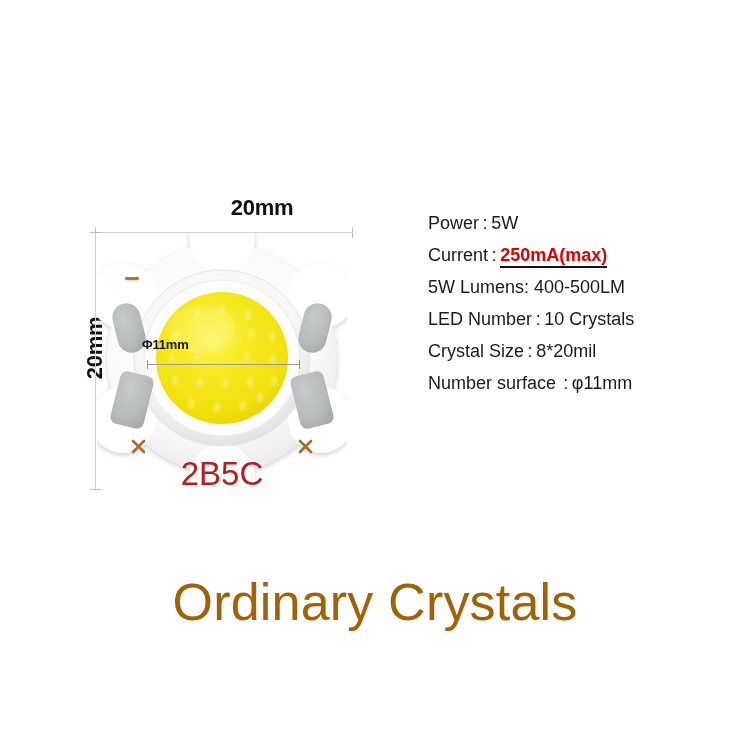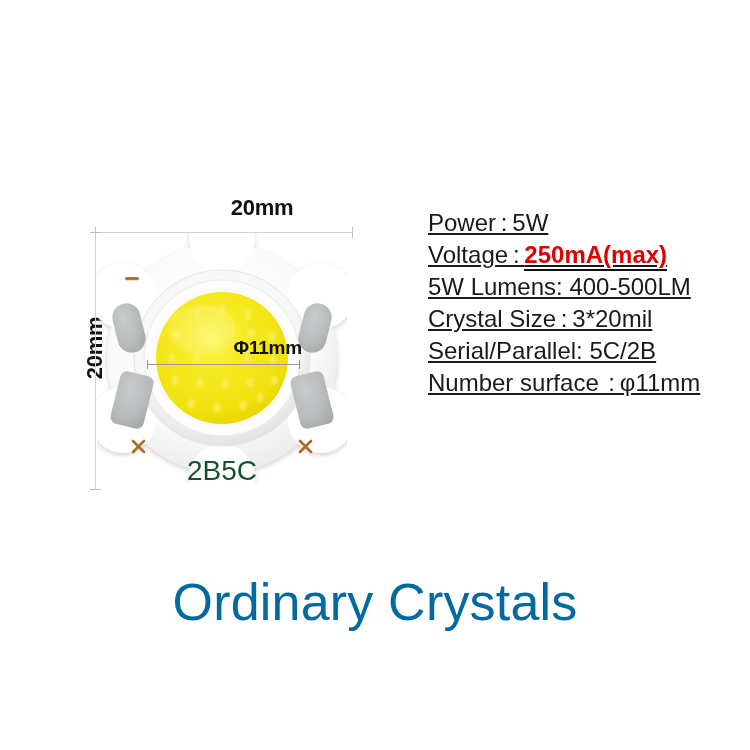--- a/index.html
+++ b/index.html
@@ -94,22 +94,22 @@
     height: 250px;
   }
   #chip-svg { display: block; width: 250px; height: 250px; }
 
   
   #phi-label {
     position: absolute;
     left: 45px;
     top: 104px;
     width: 160px;
-    text-align: right;
-    font-size: 19px;
+    text-align: left;
+    font-size: 13px;
     font-weight: bold;
     color: #111;
     letter-spacing: -0.2px;
     pointer-events: none;
   }
   #phi-line {
     position: absolute;
     left: 50px;
     top: 131px;
     width: 152px;
@@ -126,56 +126,55 @@
   #phi-cap-left  { left: 50px; }
   #phi-cap-right { left: 202px; }
 
   
   #part-number {
     position: absolute;
     left: 55px;
     top: 222px;
     width: 140px;
     text-align: center;
-    font-size: 28px;
-    color: #14532d;
+    font-size: 33px;
+    color: #b91c1c;
     letter-spacing: 0px;
   }
 
   
   #spec-panel {
     position: absolute;
     left: 428px;
     top: 207px;
     width: 300px;
   }
   .spec-row {
-    font-size: 24px;
+    font-size: 18px;
     line-height: 32px;
     white-space: nowrap;
     color: #1a1a1a;
-    text-decoration: underline;
   }
   .spec-em {
     color: #e00000;
     font-weight: bold;
     border-bottom: 2.5px solid #111;
     padding-bottom: 1px;
     margin-top: 12px;
   }
 
   
   #headline {
     position: absolute;
     left: 0;
     top: 572px;
     width: 750px;
     text-align: center;
     font-size: 52px;
-    color: #0369a1;
+    color: #a16207;
     letter-spacing: 0.2px;
   }
 </style>
 </head>
 <body>
 
 <div id="diagram-panel">
 
   <div id="dim-top-label">20mm</div>
   <div id="dim-top-line"></div>
@@ -289,29 +288,29 @@
 
     <div id="part-number">2B5C</div>
   </div>
 </div>
 
 <div id="spec-panel">
   <div class="spec-row">
     <span>Power : 5W</span>
   </div>
   <div class="spec-row">
-    <span>Voltage : </span><span class="spec-em">250mA(max)</span>
+    <span>Current : </span><span class="spec-em">250mA(max)</span>
   </div>
   <div class="spec-row">
     <span>5W Lumens: 400-500LM</span>
   </div>
   <div class="spec-row">
-    <span>Crystal Size : 3*20mil</span>
-  </div>
-  <div class="spec-row">
-    <span>Serial/Parallel: 5C/2B</span>
+    <span>LED Number : 10 Crystals</span>
+  </div>
+  <div class="spec-row">
+    <span>Crystal Size : 8*20mil</span>
   </div>
   <div class="spec-row">
     <span>Number surface  : φ11mm</span>
   </div>
 </div>
 
 <div id="headline">Ordinary Crystals</div>
 
 </body></html>

